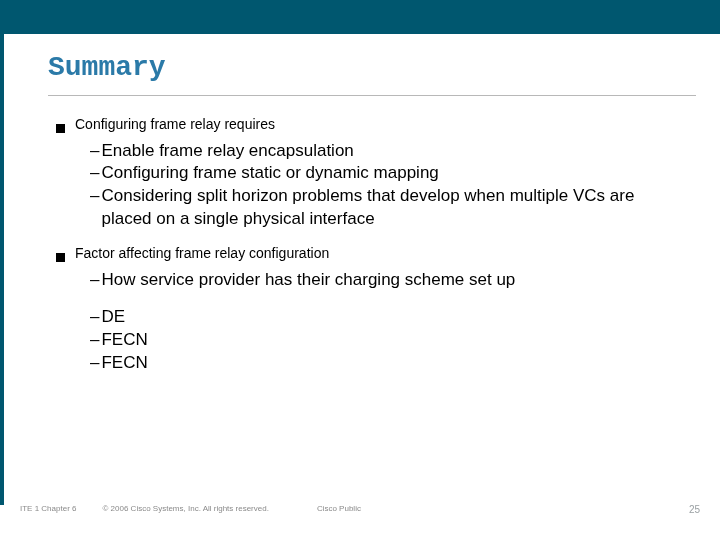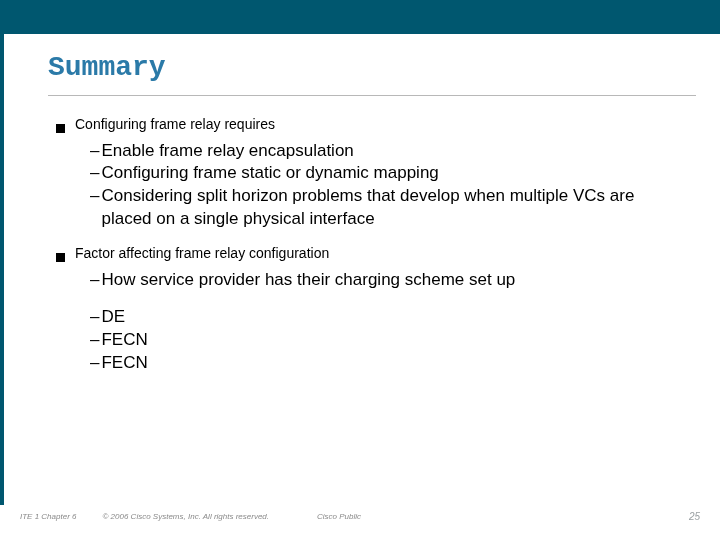--- a/index.html
+++ b/index.html
@@ -69,24 +69,22 @@
     margin-right: 2px;
     flex: none;
   }
   .footer {
     position: absolute;
     bottom: 12px;
     left: 20px;
     right: 20px;
     height: 24px;
     display: flex;
-    align-items: center;
     font-size: 8px;
     color: #8a8a8a;
-    font-style: italic;
   }
   .footer .f-left { flex: none; margin-right: 26px; }
   .footer .f-copy { flex: none; margin-right: 48px; }
   .footer .f-pub { flex: none; }
   .footer .spacer { flex: 1; }
   .footer .pagenum { font-size: 10px; color: #9aa0a3; }
 </style>
 </head>
 <body>
 

